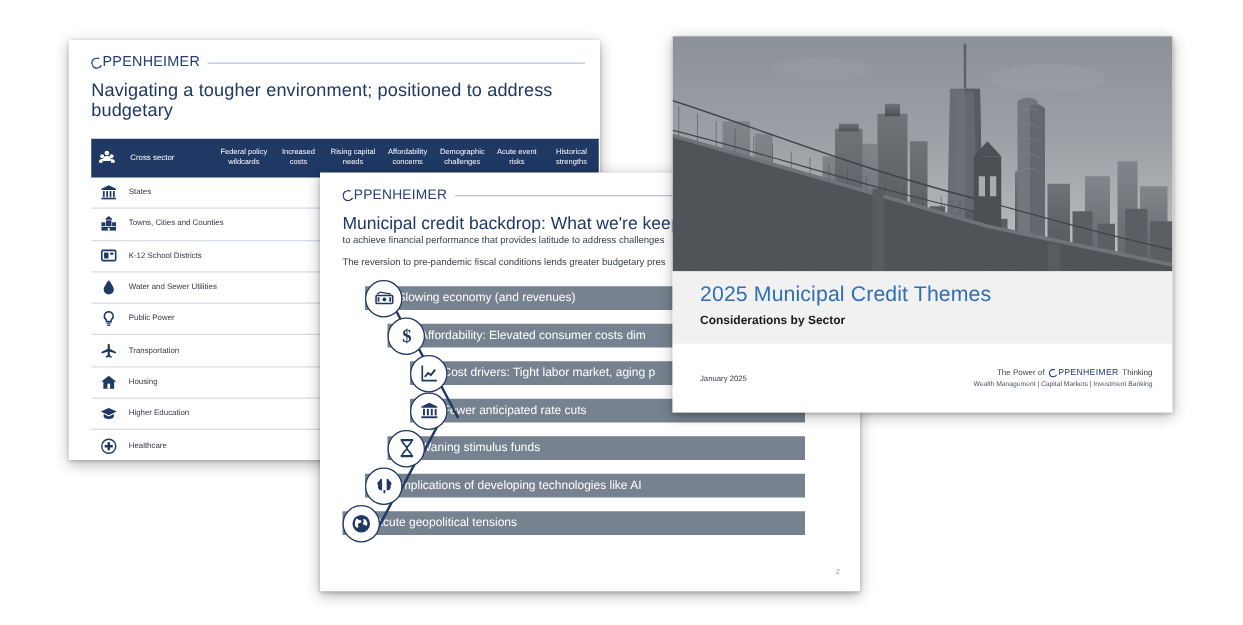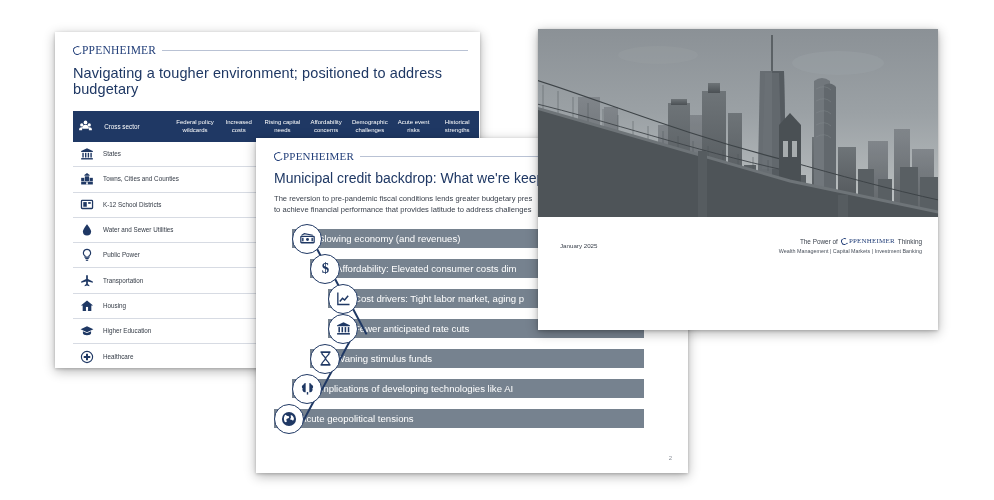--- a/index.html
+++ b/index.html
@@ -23,21 +23,21 @@
   
   .opp-mark { display: flex; align-items: center; white-space: nowrap; }
   .opp-o {
     display: inline-block;
     border: 1.3px solid #24407a;
     border-radius: 50%;
     border-right-color: transparent;
     transform: rotate(-18deg);
   }
   .opp-text {
-    font-family: Liberation Serif, serif;
+    font-family: Liberation Sans, sans-serif;
     color: #24407a;
     letter-spacing: .2px;
     font-variant: small-caps;
   }
   .opp-rule { flex: 1; height: 1px; background: #b9c2d4; margin-left: 6px; }
 
   
   #slide-sector {
     left: 55px; top: 32px; width: 425px; height: 336px;
     padding: 10px 12px 0 12px;
@@ -292,22 +292,22 @@
 
   <div class="slide" id="slide-backdrop">
 
     <div class="opp-mark">
       <span class="opp-o"></span>
       <span class="opp-text">PPENHEIMER</span>
       <span class="opp-rule"></span>
     </div>
 
     <div class="s2-title">Municipal credit backdrop: What we're keeping a</div>
+    <div class="s2-sub" style="margin-top:0">to achieve financial performance that provides latitude to address challenges</div>
     <div class="s2-sub">The reversion to pre-pandemic fiscal conditions lends greater budgetary pres</div>
-    <div class="s2-sub" style="margin-top:0">to achieve financial performance that provides latitude to address challenges</div>
 
     <div class="chain">
 
       <div class="chain-line" style="left:47px; top:18px;  height:31px; transform:rotate(-28deg); transform-origin: top center;"></div>
       <div class="chain-line" style="left:65px; top:48px;  height:31px; transform:rotate(-28deg); transform-origin: top center;"></div>
       <div class="chain-line" style="left:83px; top:78px;  height:31px; transform:rotate(-28deg); transform-origin: top center;"></div>
       <div class="chain-line" style="left:83px; top:108px; height:31px; transform:rotate(28deg);  transform-origin: top center;"></div>
       <div class="chain-line" style="left:65px; top:138px; height:31px; transform:rotate(28deg);  transform-origin: top center;"></div>
       <div class="chain-line" style="left:47px; top:168px; height:31px; transform:rotate(28deg);  transform-origin: top center;"></div>
 
@@ -518,20 +518,24 @@
         <path d="M-5 78 L 252 152 L 405 184 L 405 188 L -5 188 Z" fill="#4e5458"></path>
         <path d="M-5 78 L 252 152 L 405 184" stroke="#6e7478" stroke-width="3" fill="none"></path>
 
         <g fill="#565c60">
           <rect x="160" y="122" width="9" height="66"></rect>
           <rect x="300" y="166" width="10" height="22"></rect>
         </g>
       </svg>
     </div>
 
+    <div class="title-band">
+      <div class="t-main">2025 Municipal Credit Themes</div>
+      <div class="t-sub">Considerations by Sector</div>
+    </div>
 
     <div class="title-foot">
       <div class="t-date">January 2025</div>
       <div class="t-brand">
         <div class="t-brand-1">
           <span>The Power of</span>
           <span class="opp-o"></span>
           <span class="opp-text">PPENHEIMER</span>
           <span style="margin-left:3px">Thinking</span>
         </div>

